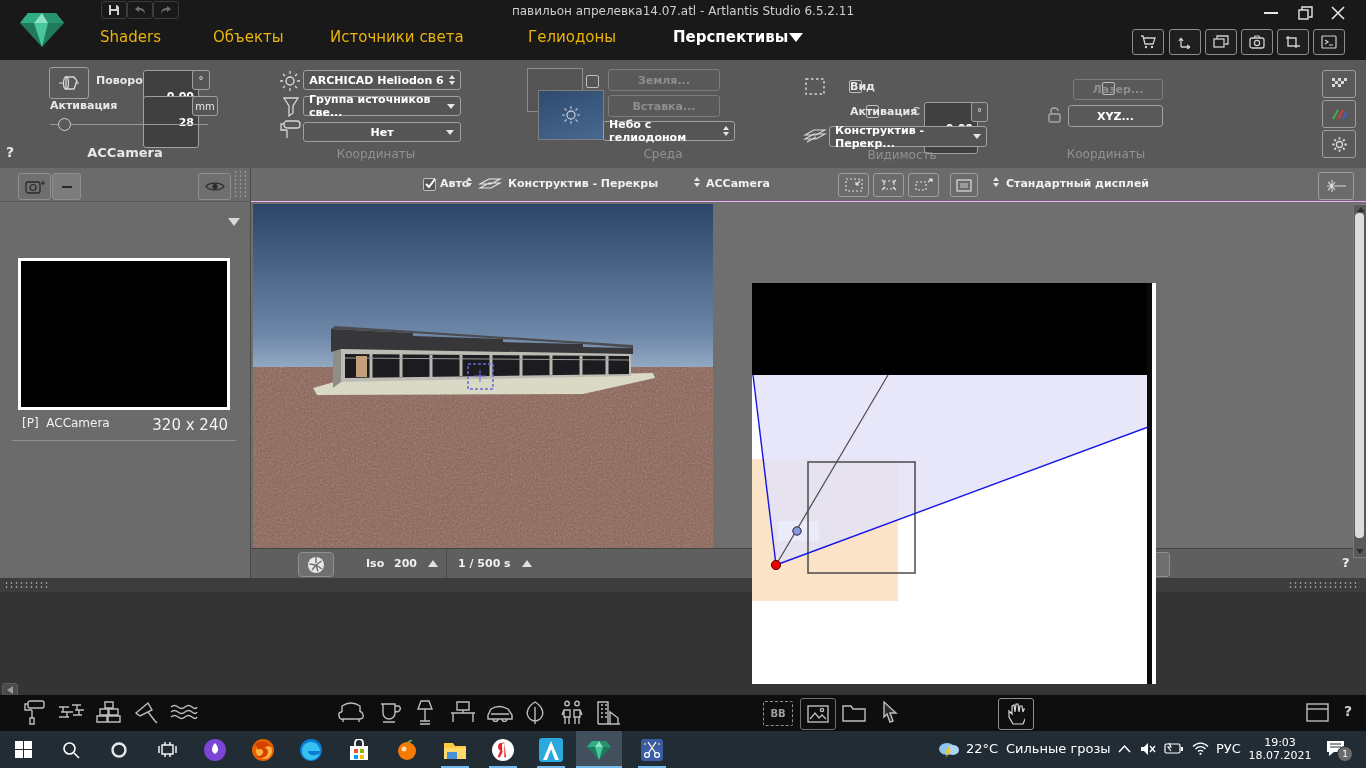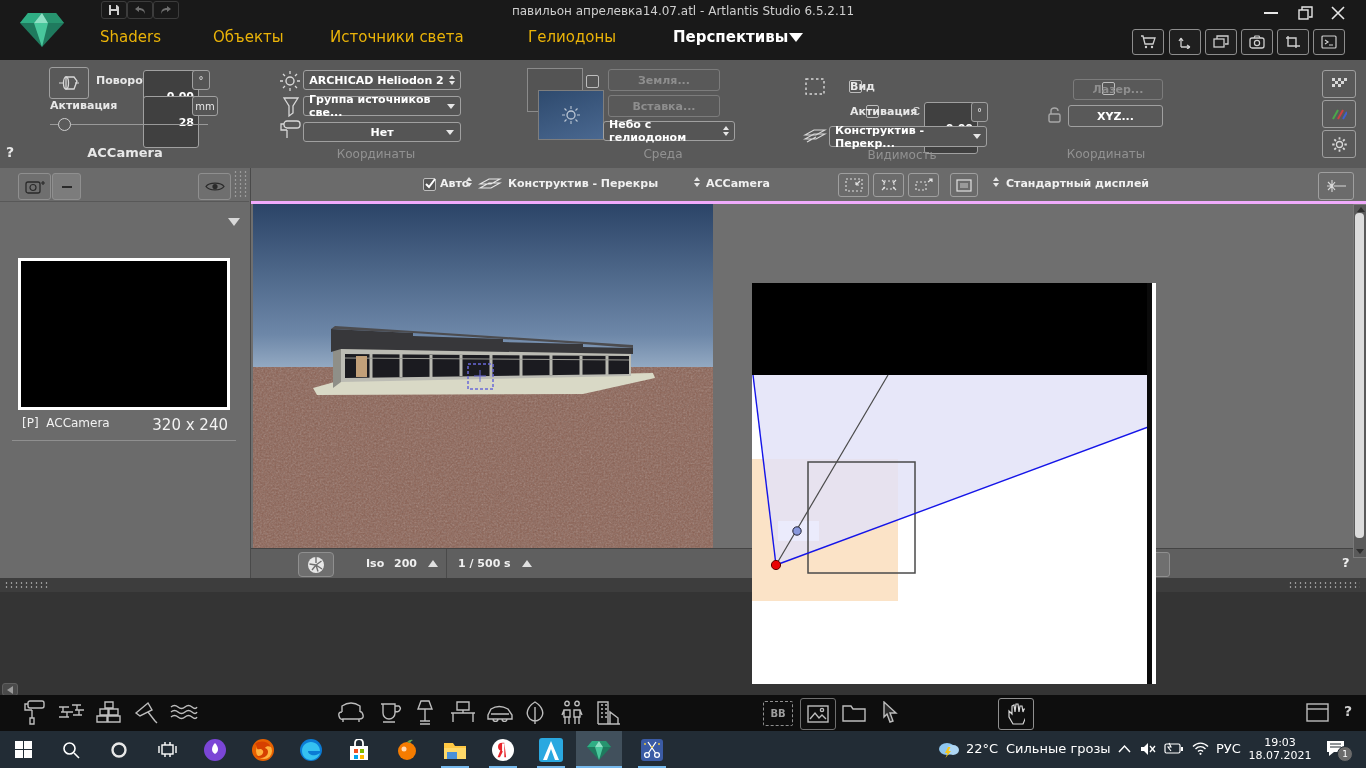--- a/index.html
+++ b/index.html
@@ -45,21 +45,21 @@
   .tbtn.raised{background:#7c7c7c;}
   .search{left:12px;top:42px;width:206px;height:22px;border:1px solid #9a9a9a;border-radius:11px;
           background:#6f6f6f;display:flex;align-items:center;padding:0 8px;}
   .search input{flex:1;background:transparent;border:0;outline:none;color:#ddd;font-style:italic;
                 font-size:11px;font-family:inherit;}
   .search input::placeholder{color:#c2c2c2;}
   .thumb{left:18px;top:90px;width:206px;height:146px;background:#000;border:3px solid #fff;}
   .grip{background-image:radial-gradient(#9a9a9a 1px, transparent 1.2px);background-size:5px 4px;}
   
   .work{left:250px;top:168px;width:1116px;height:410px;background:#6f6f6f;}
-  .vtbar{left:0;top:0;width:1116px;height:33px;background:#6b6b6b;border-bottom:3px solid #f0abfc;}
+  .vtbar{left:0;top:0;width:1116px;height:33px;background:#6b6b6b;border-bottom:1px solid #f0abfc;}
   .vtxt{color:#f0f0f0;font-size:11px;font-weight:bold;}
   .modebtn{top:5px;width:29px;height:22px;border:1px solid #9f9f9f;border-radius:3px;display:flex;align-items:center;justify-content:center;}
   .cambar{left:250px;top:548px;width:1116px;height:31px;background:#5f5f5f;border-top:1px solid #444;border-bottom:1px solid #444;}
   .strip{left:0;top:578px;width:1366px;height:14px;background:#3d3d3d;}
   .darkarea{left:0;top:592px;width:1366px;height:103px;background:#343434;}
   .plan{left:752px;top:283px;width:404px;height:401px;background:#fff;}
   .planborder{left:1147px;top:283px;width:5px;height:401px;background:#0a0a0a;}
   .scroll{left:1353px;top:204px;width:13px;height:352px;background:#5a5a5a;border:1px solid #7a7a7a;}
   .scrollthumb{left:1px;top:8px;width:9px;height:325px;background:#dcdcdc;border-radius:4px;}
   .sarr{width:0;height:0;border-left:4px solid transparent;border-right:4px solid transparent;display:block;margin:2px auto;}
@@ -192,21 +192,21 @@
     <div class="abs ilbl" style="left:0;top:85px;width:250px;text-align:center;font-size:13px">ACCamera</div>
 
     
     <svg class="abs" style="left:279px;top:10px" width="22" height="22" viewBox="0 0 22 22">
         <circle cx="11" cy="11" r="4" fill="none" stroke="#d8d8d8" stroke-width="1.4"></circle>
         <g stroke="#d8d8d8" stroke-width="1.3">
           <path d="M11 1v3M11 18v3M1 11h3M18 11h3M4 4l2 2M16 16l2 2M18 4l-2 2M6 16l-2 2"></path>
         </g>
       </svg>
     <div class="abs dd" style="left:303px;top:10px;width:146px;height:18px">
-      <span>ARCHICAD Heliodon 2</span>
+      <span>ARCHICAD Heliodon 6</span>
       <span class="spin">
           <i class="u"></i>
           <i class="d"></i>
         </span>
     </div>
     <svg class="abs" style="left:282px;top:36px" width="18" height="22" viewBox="0 0 18 22">
         <path d="M2 2h14l-5 8v7l-4 3v-10z" fill="none" stroke="#d8d8d8" stroke-width="1.3"></path>
       </svg>
     <div class="abs dd" style="left:303px;top:36px;width:146px;height:18px">
       <span>Группа источников све...</span>

